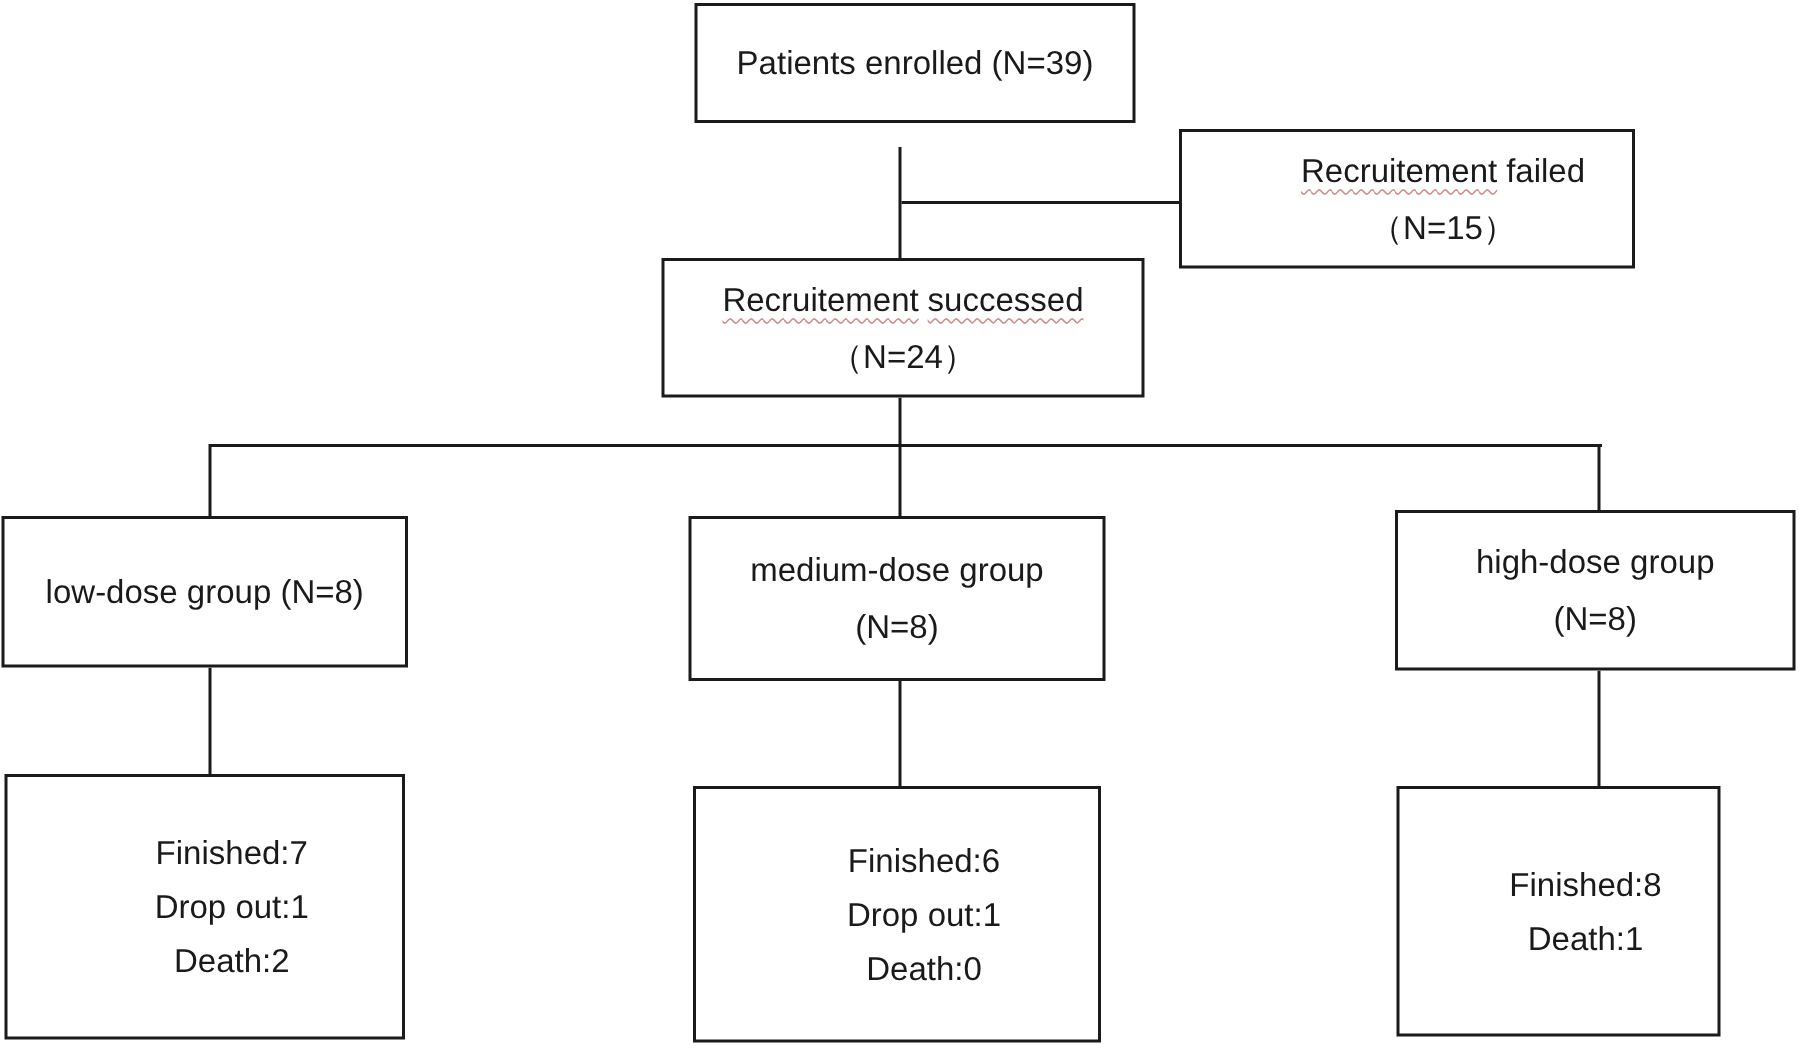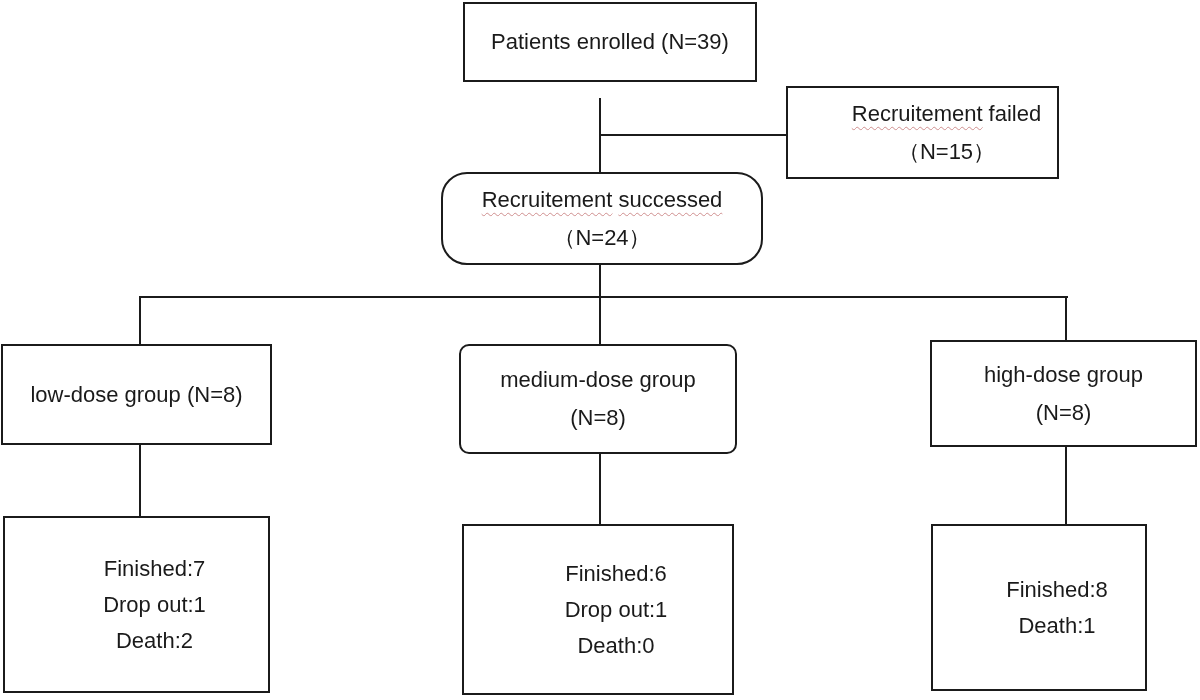--- a/index.html
+++ b/index.html
@@ -63,39 +63,39 @@
   <div class="conn" style="left:139px; top:298px; width:2px;   height:46px;"></div>
   <div class="conn" style="left:1065px;top:298px; width:2px;   height:42px;"></div>
   <div class="conn" style="left:139px; top:445px; width:2px;   height:71px;"></div>
   <div class="conn" style="left:599px; top:454px; width:2px;   height:70px;"></div>
   <div class="conn" style="left:1065px;top:447px; width:2px;   height:77px;"></div>
 
   <div class="box" style="left:463px; top:2px; width:294px; height:80px;">
     <div class="bline">Patients enrolled (N=39)</div>
   </div>
 
-  <div class="box" style="left:786px; top:86px; width:273px; height:93px;padding-left:48px;">
+  <div class="box" style="left:786px; top:86px; width:304px; height:93px;padding-left:48px;">
     <div class="bline">
       <span class="word squig">Recruitement</span><span class="word">failed</span>
     </div>
     <div class="bline">（N=15）</div>
   </div>
 
-  <div class="box" style="left:441px; top:172px; width:322px; height:93px;border-radius:26px;">
+  <div class="box" style="left:441px; top:172px; width:322px; height:93px;">
     <div class="bline">
       <span class="word squig">Recruitement</span><span class="word squig">successed</span>
     </div>
     <div class="bline">（N=24）</div>
   </div>
 
   <div class="box" style="left:1px; top:344px; width:271px; height:101px;">
     <div class="bline">low-dose group (N=8)</div>
   </div>
 
-  <div class="box" style="left:459px; top:344px; width:278px; height:110px;border-radius:10px;">
+  <div class="box" style="left:459px; top:344px; width:278px; height:110px;">
     <div class="bline">medium-dose group</div>
     <div class="bline">(N=8)</div>
   </div>
 
   <div class="box" style="left:930px; top:340px; width:267px; height:107px;">
     <div class="bline">high-dose group</div>
     <div class="bline">(N=8)</div>
   </div>
 
   <div class="box outcome" style="left:3px; top:516px; width:267px; height:177px;">

